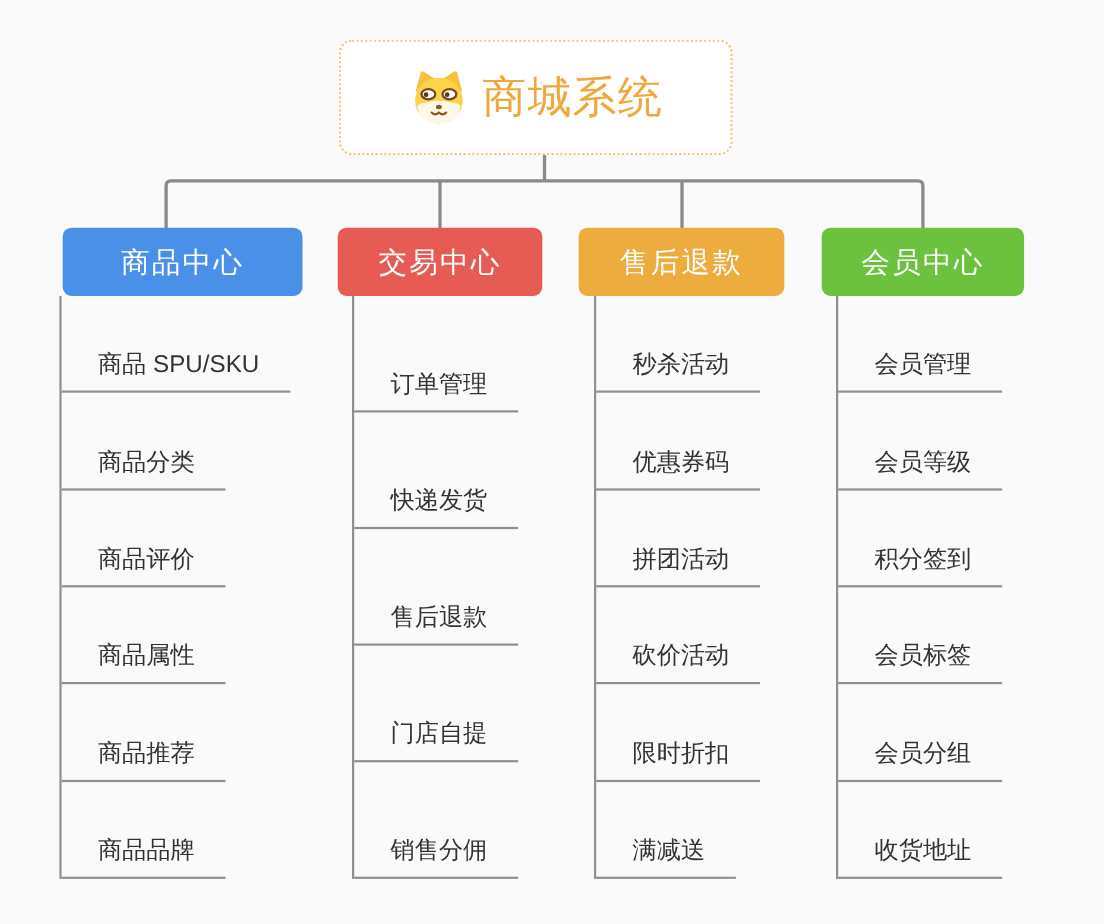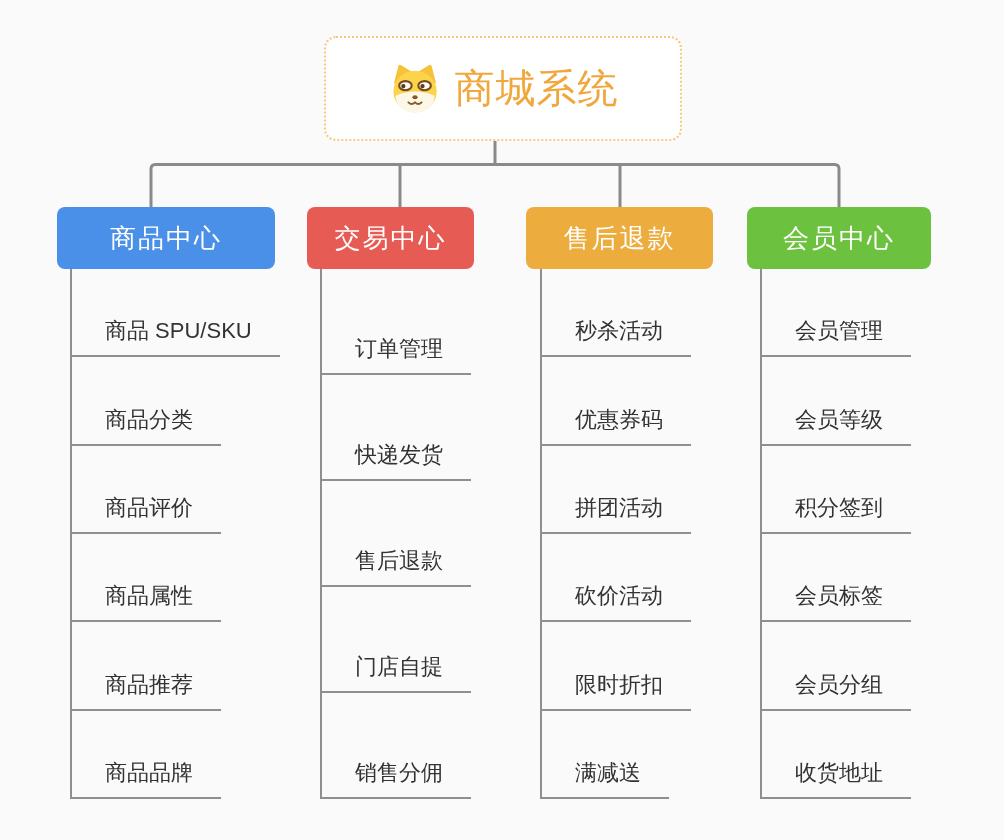--- a/index.html
+++ b/index.html
@@ -17,21 +17,21 @@
   .connectors {
     position: absolute;
     left: 0; top: 0;
     width: 1004px; height: 840px;
     pointer-events: none;
   }
 
   
   .root-node {
     position: absolute;
-    left: 324px; top: 36px;
+    left: 308px; top: 36px;
     width: 358px; height: 105px;
     background: #FFFFFF;
     border: 2px dotted #F5C87F;
     border-radius: 12px;
     display: flex;
     align-items: center;
     justify-content: center;
     gap: 13px;
     cursor: pointer;
   }
@@ -49,34 +49,34 @@
     border-radius: 8px;
     display: flex;
     align-items: center;
     justify-content: center;
     color: #FFFFFF;
     font-size: 26px;
     letter-spacing: 2px;
     cursor: pointer;
   }
   .b0 { left: 57px;  width: 218px; background: #4A90E8; }
-  .b1 { left: 307px; width: 167px; background: #E65C55; }
+  .b1 { left: 307px; width: 186px; background: #E65C55; }
   .b2 { left: 526px; width: 187px; background: #ECAC3E; }
   .b3 { left: 747px; width: 184px; background: #6CC13E; }
 
   
   .children {
     position: absolute;
     top: 269px;
     height: 530px;
     border-left: 2px solid #8F8F8F;
     display: flex;
     flex-direction: column;
   }
-  .c0 { left: 70px; }
+  .c0 { left: 54px; }
   .c1 { left: 320px; }
   .c2 { left: 540px; }
   .c3 { left: 760px; }
 
   .child-slot {
     flex: 1;
     display: flex;
     align-items: flex-end;
   }
   .leaf {

